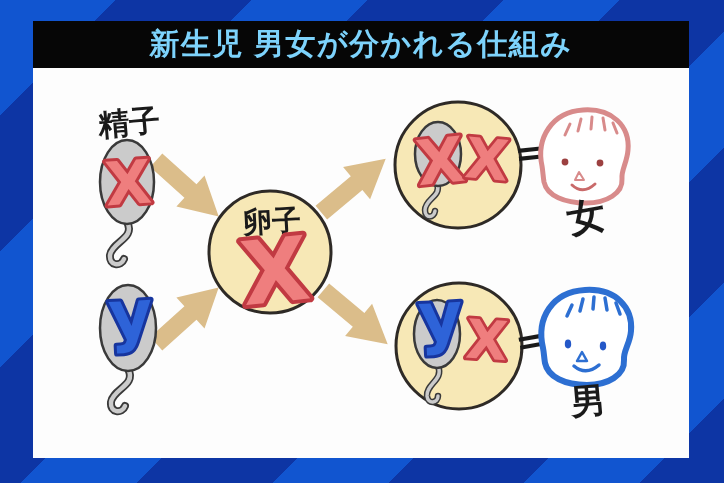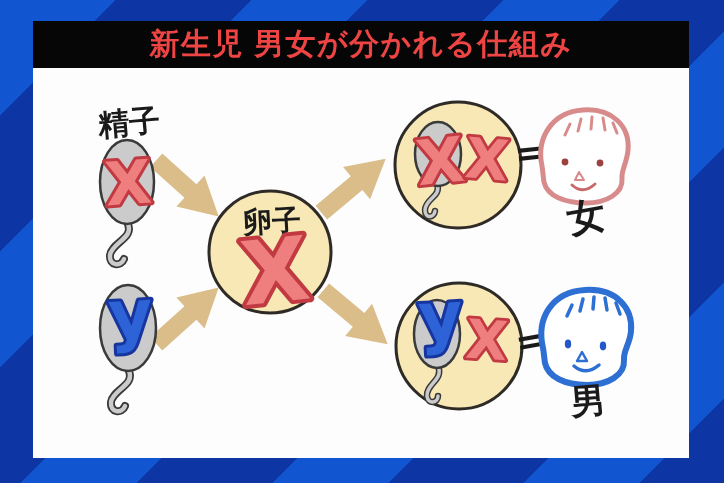--- a/index.html
+++ b/index.html
@@ -30,21 +30,21 @@
   }
   .card{
     position:absolute;left:33px;top:21px;width:656px;height:437px;
     background:#fdfdfd;
   }
   .titlebar{
     position:absolute;left:0;top:0;width:100%;height:47px;
     background:#060606;display:flex;align-items:center;justify-content:center;
   }
   .titlebar span{
-    color:#ef4444;font-size:30px;font-weight:800;letter-spacing:1.5px;
+    color:#7dd3fc;font-size:30px;font-weight:800;letter-spacing:1.5px;
     font-family:"Liberation Sans",sans-serif;white-space:nowrap;
   }
   svg.diagram{position:absolute;left:0;top:0;}
   .egg{fill:var(--egg-fill);stroke:var(--egg-stroke);stroke-width:3;}
   .sperm-head{fill:var(--sperm-fill);stroke:var(--sperm-stroke);stroke-width:2.5;}
   .tail-out{stroke:var(--sperm-stroke);fill:none;stroke-width:8;stroke-linecap:round;}
   .tail-in{stroke:var(--sperm-fill);fill:none;stroke-width:4.5;stroke-linecap:round;}
   .tail-out.sm{stroke-width:6.5;}
   .tail-in.sm{stroke-width:3.5;}
   text.ch{font-family:"DejaVu Sans",sans-serif;font-weight:700;paint-order:stroke;stroke-linejoin:round;}

